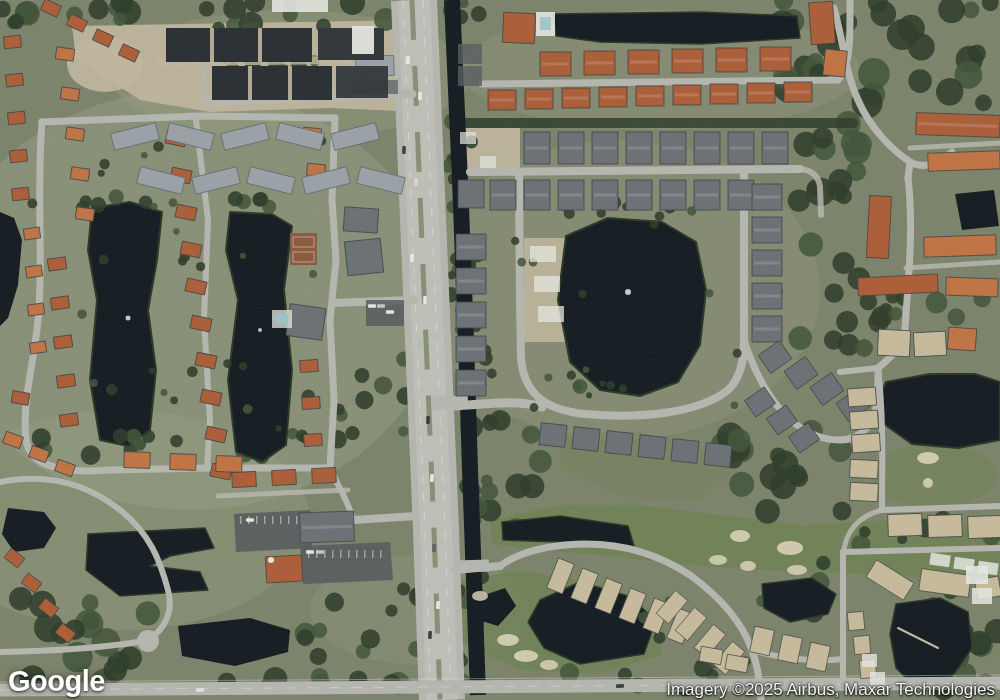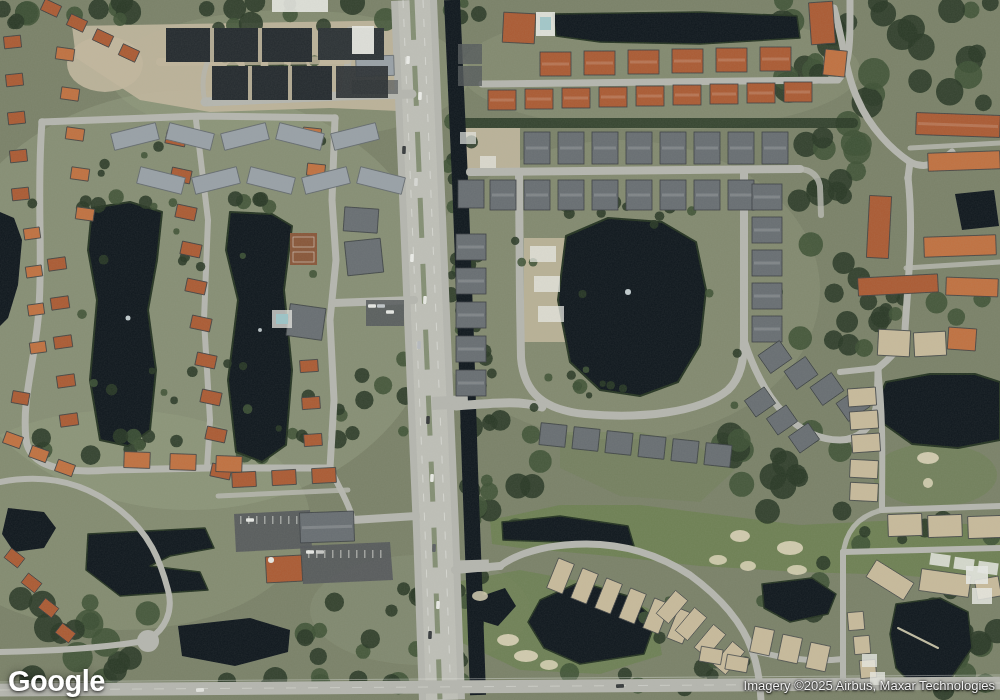--- a/index.html
+++ b/index.html
@@ -1,20 +1,20 @@
 <!DOCTYPE html>
 <html><head>
 <meta charset="utf-8">
 <style>
   html,body{margin:0;padding:0;background:#000;}
   .viewport{position:relative;width:1000px;height:700px;overflow:hidden;background:#7b8268;font-family:"Liberation Sans",sans-serif;cursor:grab;}
   .viewport svg{position:absolute;inset:0;width:100%;height:100%;display:block;}
   .google-logo{position:absolute;left:8px;bottom:2px;color:#fff;font-size:29px;font-weight:bold;letter-spacing:-0.5px;
     text-shadow:0 1px 3px rgba(0,0,0,.75),0 0 8px rgba(0,0,0,.4);user-select:none;}
-  .attribution{position:absolute;right:5px;bottom:7px;color:#f2f2f2;font-size:13px;
+  .attribution{position:absolute;right:5px;bottom:0;color:#f2f2f2;font-size:17px;
     text-shadow:0 0 2px rgba(0,0,0,.95),0 1px 2px rgba(0,0,0,.85),0 0 4px rgba(0,0,0,.6);user-select:none;}
 </style>
 </head>
 <body>
 
 <div class="viewport">
   <svg viewBox="0 0 1000 700" preserveAspectRatio="none">
     <defs>
       <filter id="grain" x="0" y="0" width="100%" height="100%">
         <feTurbulence type="fractalNoise" baseFrequency="0.7" numOctaves="2" stitchTiles="stitch"></feTurbulence>

